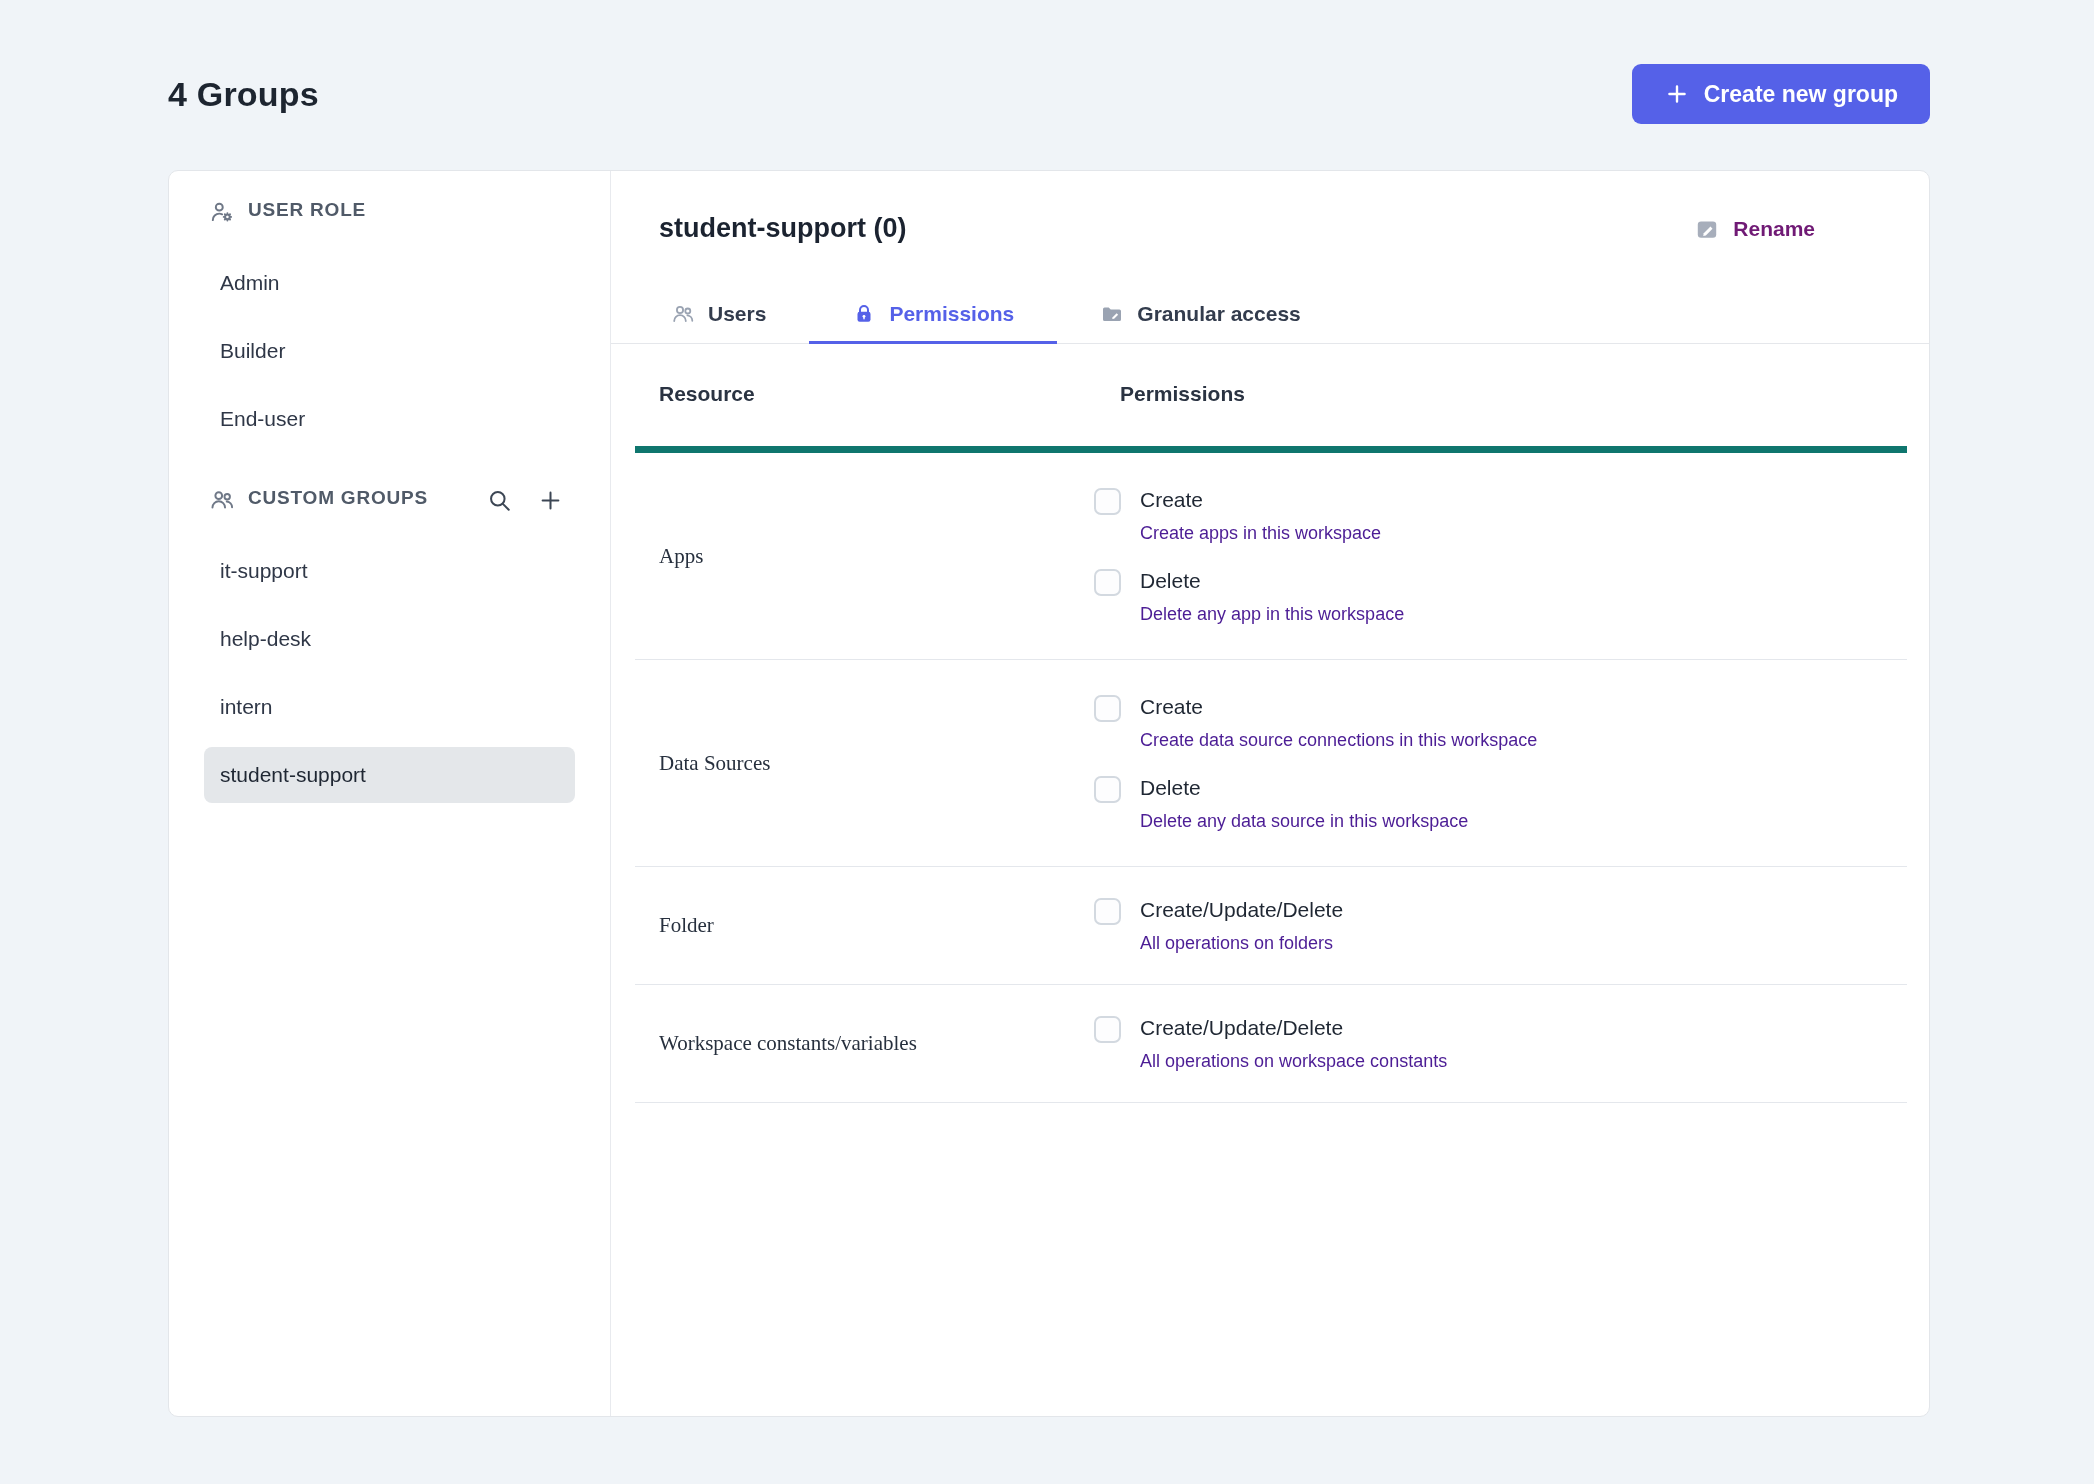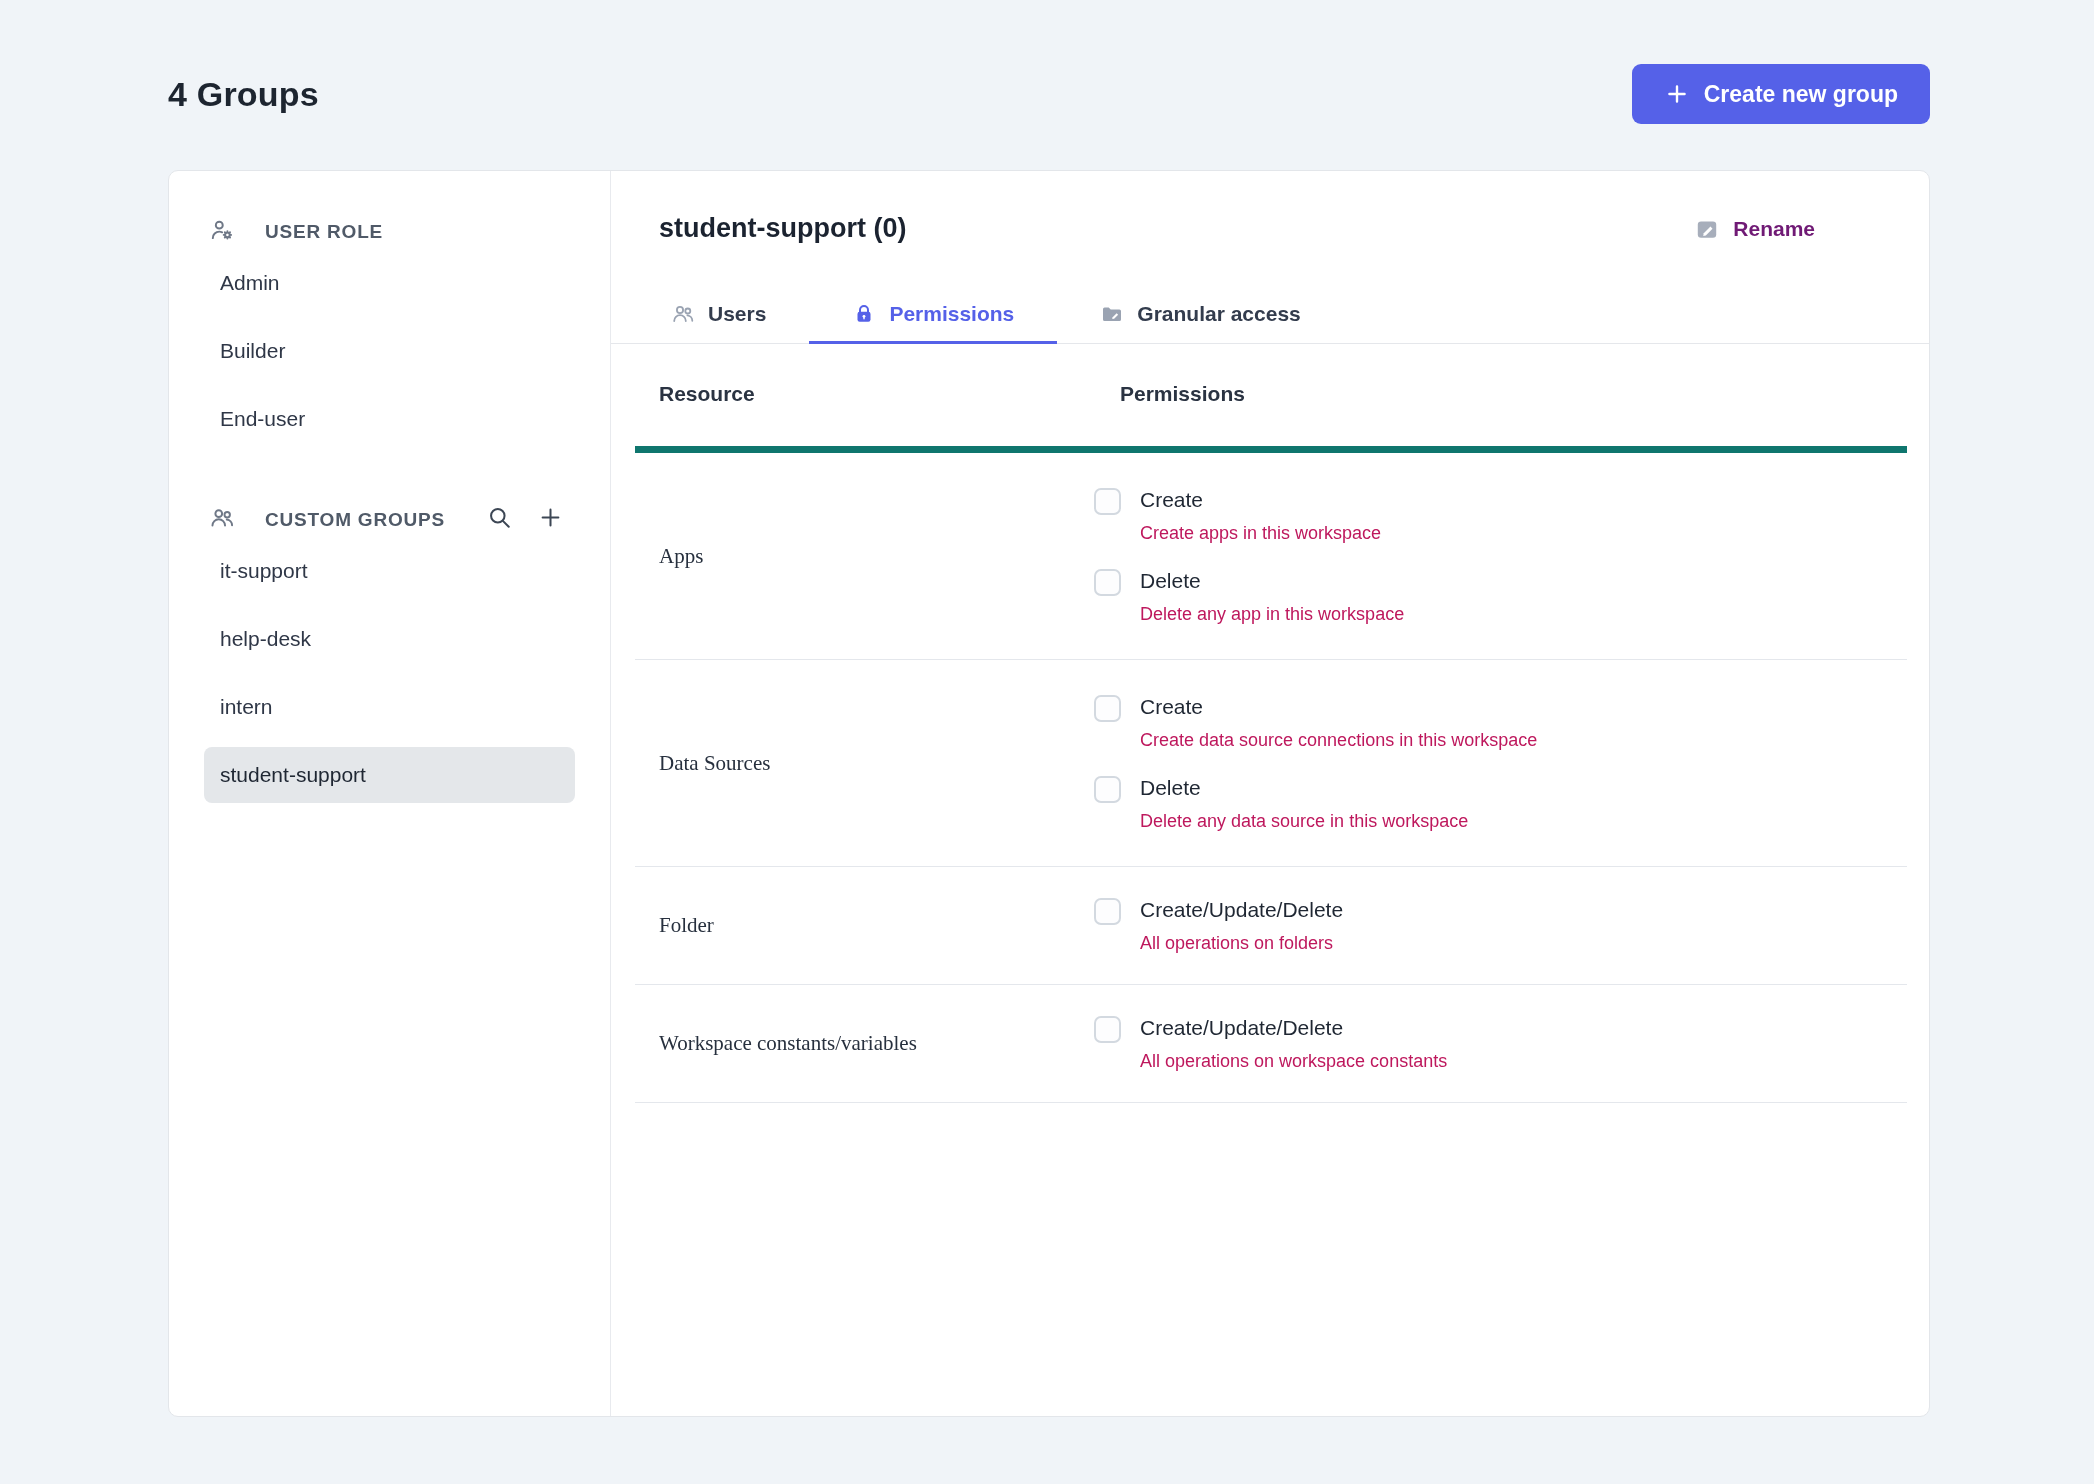--- a/index.html
+++ b/index.html
@@ -28,21 +28,21 @@
   .create-btn svg{width:26px;height:26px;}
 
   
   .card{
     margin-top:46px;height:1247px;background:#fff;border:1px solid #e3e6ea;
     border-radius:10px;display:flex;overflow:hidden;
   }
 
   
   .sidebar{width:442px;border-right:1px solid #e8eaee;padding-top:28px;flex:none;}
-  .side-header{display:flex;align-items:flex-end;gap:30px;height:44px;padding:0 46px 0 40px;}
+  .side-header{display:flex;align-items:flex-start;gap:13px;height:44px;padding:0 46px 0 40px;}
   .side-header .hicon{width:26px;height:26px;color:#6f7887;flex:none;display:flex;}
   .side-header .hicon svg{width:26px;height:26px;}
   .side-header-label{font-size:19px;font-weight:700;color:#505a68;letter-spacing:.8px;}
   .side-tools{margin-left:auto;display:flex;align-items:center;gap:24px;}
   .side-tool{width:27px;height:27px;color:#3c4654;cursor:pointer;display:flex;}
   .side-tool svg{width:27px;height:27px;}
   .side-list{margin-top:12px;}
   .side-item{
     height:56px;margin:12px 35px 0 35px;border-radius:8px;display:flex;align-items:center;
     padding-left:16px;font-size:21px;color:#2f3747;cursor:pointer;
@@ -85,21 +85,21 @@
   }
   .trow.single{padding:30px 0 30px 24px;}
   .resource-label{font-size:21px;color:#27303e;font-family:Liberation Serif, serif;}
   .perm-list{display:flex;flex-direction:column;gap:24px;}
   .perm{display:flex;gap:19px;}
   .checkbox{
     width:27px;height:27px;border:2px solid #d3d9e0;border-radius:7px;background:#fdfdfe;
     flex:none;margin-top:1px;cursor:pointer;
   }
   .perm-label{font-size:21px;font-weight:500;color:#1f2733;line-height:26px;}
-  .perm-desc{font-size:18px;color:#be185d;margin-top:9px;line-height:22px;}
+  .perm-desc{font-size:18px;color:#4c1d95;margin-top:9px;line-height:22px;}
 </style>
 </head>
 <body style="background: rgb(240, 244, 248);">
 
 <div class="page">
 
   <div class="top-header">
     <div class="page-title">4 Groups</div>
     <button class="create-btn">
       <span style="display:flex;">

